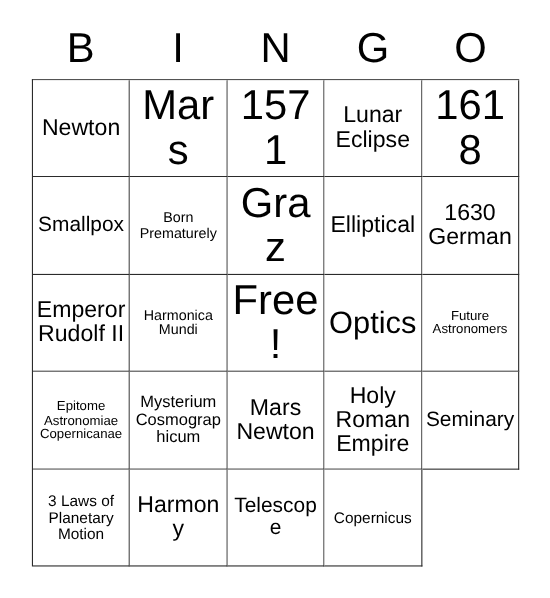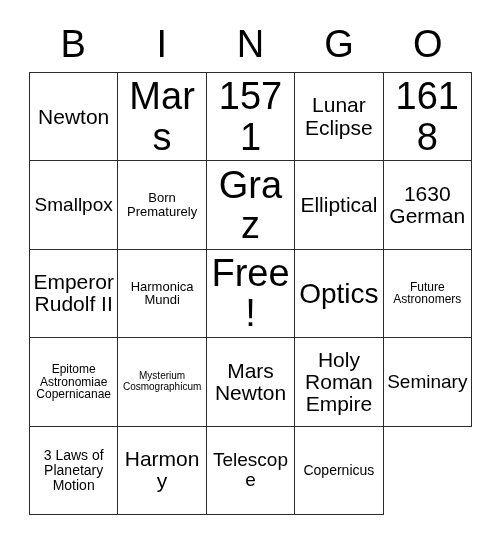--- a/index.html
+++ b/index.html
@@ -85,21 +85,21 @@
 
   
   .fs-xxl  { font-size: 38px; }
   .fs-xl   { font-size: 28px; }
   .fs-lg   { font-size: 24px; }
   .fs-md   { font-size: 21px; }
   .fs-sm   { font-size: 19px; }
   .fs-xs   { font-size: 14px; }
   .fs-xxs  { font-size: 13px; }
   .fs-tiny { font-size: 12px; }
-  .fs-mini { font-size: 10px; }
+  .fs-mini { font-size: 15px; }
 </style>
 </head>
 <body>
 
 <div id="bingo-card">
 
   <div id="bingo-header">
       <div class="header-letter">B</div>
       <div class="header-letter">I</div>
       <div class="header-letter">N</div>

